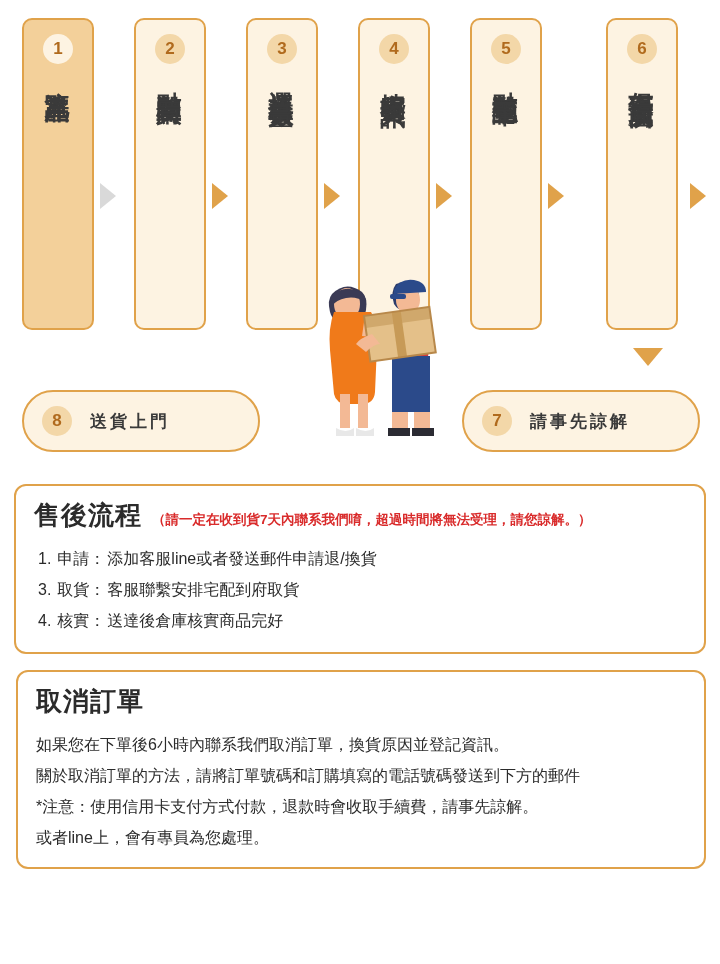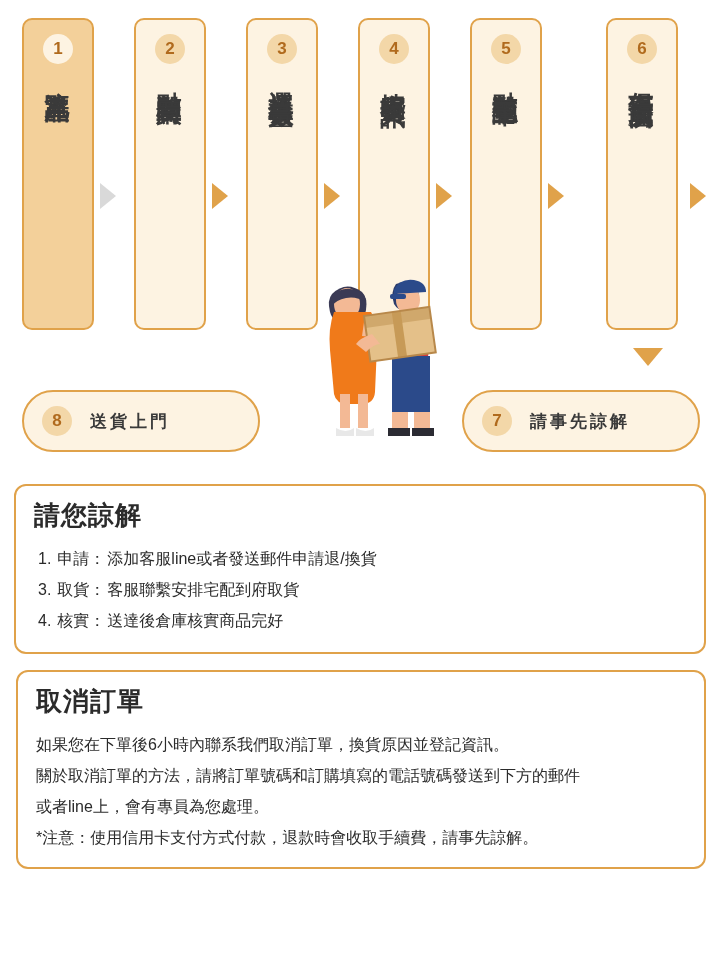--- a/index.html
+++ b/index.html
@@ -276,21 +276,22 @@
   </div>
 
   <div class="pill pill-right">
     <div class="pill-num">7</div>
     <div class="pill-label">請事先諒解</div>
   </div>
 </div>
 
 <div class="panel aftersales">
   <div class="panel-head">
-    <div class="panel-title">請您諒解</div>
+    <div class="panel-title">售後流程</div>
+    <div class="panel-note">（請一定在收到貨7天內聯系我們唷，超過時間將無法受理，請您諒解。）</div>
   </div>
   <ol class="steps-list">
     <li>
       <span class="li-idx">1.</span><span class="li-key">申請：</span><span>添加客服line或者發送郵件申請退/換貨</span>
     </li>
     <li>
       <span class="li-idx">3.</span><span class="li-key">取貨：</span><span>客服聯繫安排宅配到府取貨</span>
     </li>
     <li>
       <span class="li-idx">4.</span><span class="li-key">核實：</span><span>送達後倉庫核實商品完好</span>
@@ -298,16 +299,16 @@
   </ol>
 </div>
 
 <div class="panel cancel">
   <div class="panel-head">
     <div class="panel-title">取消訂單</div>
   </div>
   <div class="cancel-body">
     <p>如果您在下單後6小時內聯系我們取消訂單，換貨原因並登記資訊。</p>
     <p>關於取消訂單的方法，請將訂單號碼和訂購填寫的電話號碼發送到下方的郵件</p>
+    <p>*注意：使用信用卡支付方式付款，退款時會收取手續費，請事先諒解。</p>
     <p>或者line上，會有專員為您處理。</p>
-    <p>*注意：使用信用卡支付方式付款，退款時會收取手續費，請事先諒解。</p>
   </div>
 </div>
 
 </body></html>

